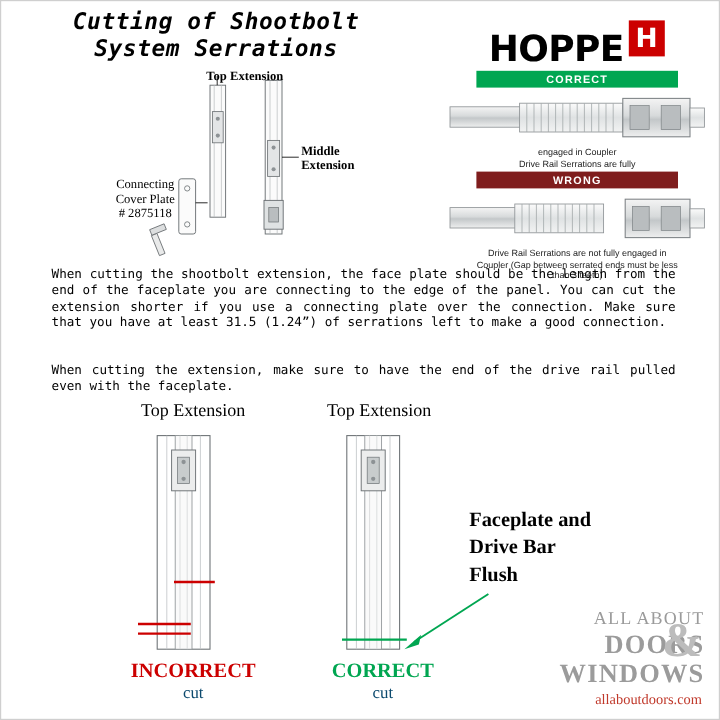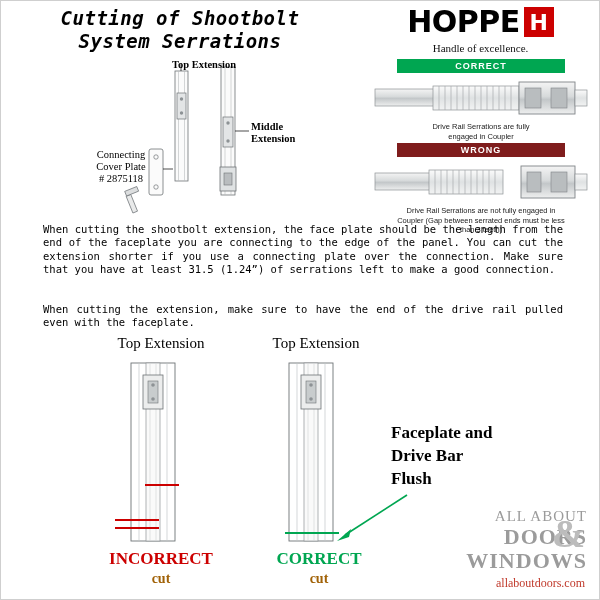--- a/index.html
+++ b/index.html
@@ -23,21 +23,21 @@
     line-height:23px;
     letter-spacing:0.5px;
     text-align:center;
   }
 
   
   .logo-wrap{position:absolute;left:372px;top:6px;width:215px;text-align:center;}
   .logo-row{display:flex;align-items:center;justify-content:center;gap:4px;}
   .logo-text{
     font-family:"DejaVu Sans", sans-serif;
-    font-weight:bold;font-size:30px;letter-spacing:-0.5px;line-height:30px;
+    font-weight:bold;font-size:30px;letter-spacing:-0.5px;line-height:30px;margin-top:20px;
   }
   .logo-badge{
     width:30px;height:30px;background:#cc0000;color:#fff;
     font-family:"DejaVu Sans", sans-serif;font-weight:bold;font-size:22px;
     display:flex;align-items:center;justify-content:center;
   }
   .logo-sub{
     font-family:"Liberation Serif", serif;
     font-size:11px;margin-top:5px;color:#111;
   }
@@ -72,21 +72,21 @@
     font-size:15px;text-align:center;
   }
   .verdict{
     position:absolute;font-family:"Liberation Serif", serif;
     font-weight:bold;font-size:17px;text-align:center;
   }
   .verdict.bad{color:#cc0000;}
   .verdict.ok{color:#00a651;}
   .cutword{
     position:absolute;font-family:"Liberation Serif", serif;
-    font-weight:bold;font-size:14px;text-align:center;color:#a16207;
+    font-weight:normal;font-size:14px;text-align:center;color:#0c4a6e;
   }
 
   .callout{
     position:absolute;left:390px;top:420px;width:190px;
     font-family:"Liberation Serif", serif;
     font-weight:bold;font-size:17px;line-height:23px;
   }
 
   
   .brand{
@@ -164,22 +164,22 @@
           <line x1="142" y1="10" x2="142" y2="34"></line>
         </g>
 
         <rect x="150" y="6" width="56" height="32" fill="url(#metal)" stroke="#7f8487" stroke-width="0.9"></rect>
         <rect x="156" y="12" width="16" height="20" fill="#b9bdbf" stroke="#7f8487" stroke-width="0.6"></rect>
         <rect x="182" y="12" width="16" height="20" fill="#b9bdbf" stroke="#7f8487" stroke-width="0.6"></rect>
         <rect x="206" y="14" width="12" height="16" fill="url(#metal2)" stroke="#8d9295" stroke-width="0.7"></rect>
       </svg>
     </div>
     <div class="panel-cap">
+      <div>engaged in Coupler</div>
       <div>Drive Rail Serrations are fully</div>
-      <div>engaged in Coupler</div>
     </div>
   </div>
 
   <div class="panel" style="top:142px;">
     <div class="panel-head bad">WRONG</div>
     <div class="coupler">
       <svg width="224" height="46" viewBox="0 0 224 46">
         <rect x="6" y="13" width="56" height="17" fill="url(#metal)" stroke="#8d9295" stroke-width="0.7"></rect>
         <rect x="60" y="10" width="74" height="24" fill="url(#metal2)" stroke="#8d9295" stroke-width="0.7"></rect>
         <g stroke="#a6abad" stroke-width="0.7">

